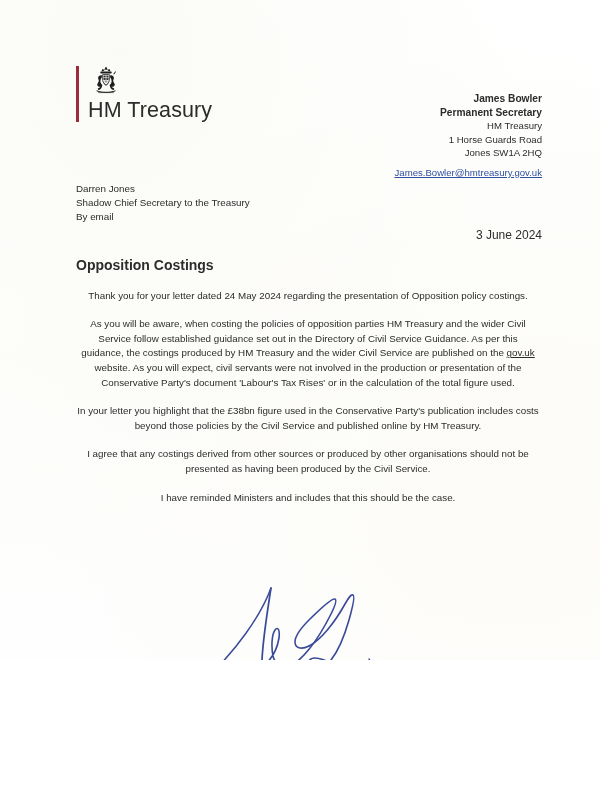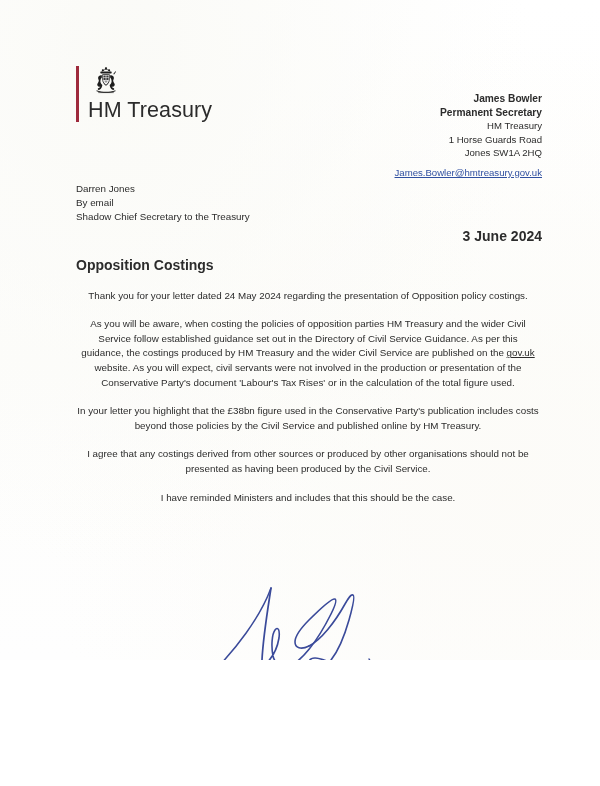--- a/index.html
+++ b/index.html
@@ -107,23 +107,22 @@
     color: #2c2c2c;
     margin-top: 10px;
   }
   .recipient div { white-space: nowrap; }
 
   
   .date-line {
     position: absolute;
     right: 58px;
     top: 228px;
-    font-size: 14px;
-    color: #2c2c2c;
-    font-weight: bold;
+    font-size: 12px;
+    color: #2c2c2c;
   }
 
   
   .body-area {
     position: absolute;
     left: 76px;
     top: 258px;
     width: 464px;
     font-size: 9.8px;
     line-height: 14.6px;
@@ -220,22 +219,22 @@
       <div>Jones SW1A 2HQ</div>
     </div>
 
     <div class="contact-block">
       <a class="mail" href="#">James.Bowler@hmtreasury.gov.uk</a>
     </div>
   </div>
 
   <div class="recipient">
     <div>Darren Jones</div>
+    <div>Shadow Chief Secretary to the Treasury</div>
     <div>By email</div>
-    <div>Shadow Chief Secretary to the Treasury</div>
   </div>
 
   <div class="date-line">3 June 2024</div>
 
   <div class="body-area">
     <p class="subject">Opposition Costings</p>
 
     <p class="para">Thank you for your letter dated 24 May 2024 regarding the presentation of Opposition policy costings.</p>
 
     <p class="para"><span>As you will be aware, when costing the policies of opposition parties HM Treasury and the wider Civil Service follow established guidance set out in the Directory of Civil Service Guidance. As per this guidance, the costings produced by HM Treasury and the wider Civil Service are published on the </span><a class="inline-link" href="#">gov.uk</a><span> website. As you will expect, civil servants were not involved in the production or presentation of the Conservative Party's document 'Labour's Tax Rises' or in the calculation of the total figure used.</span></p>

